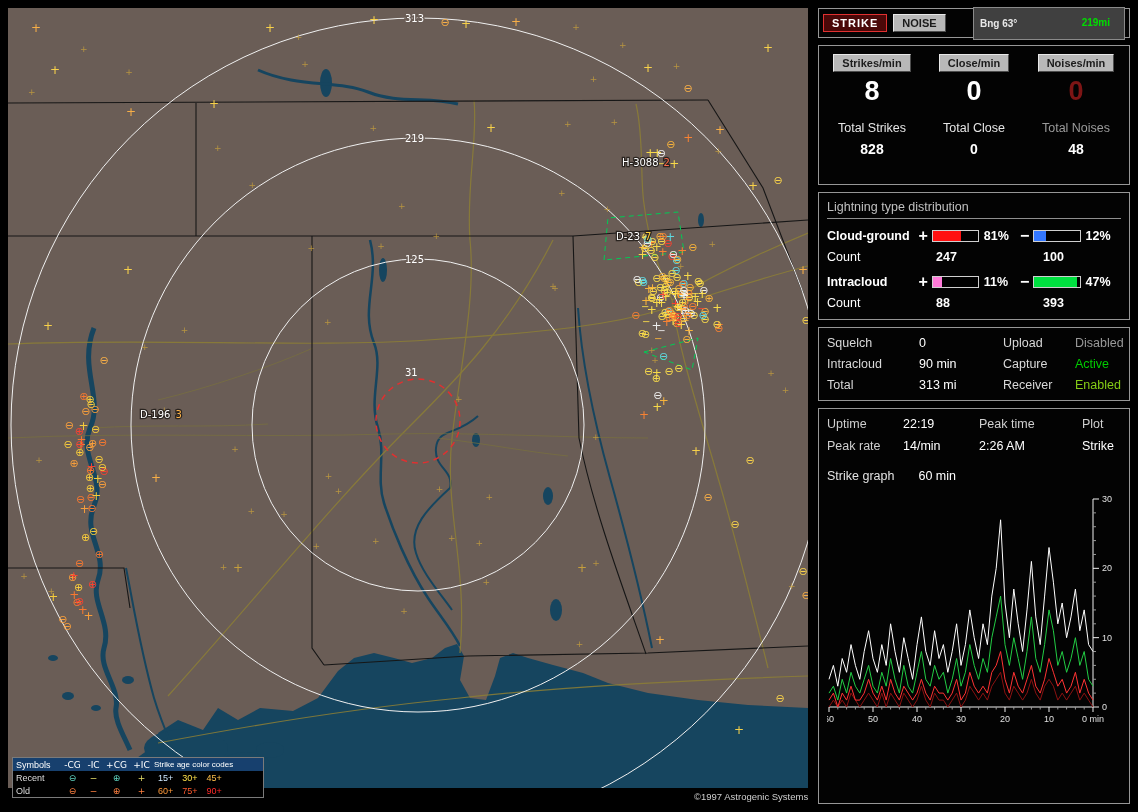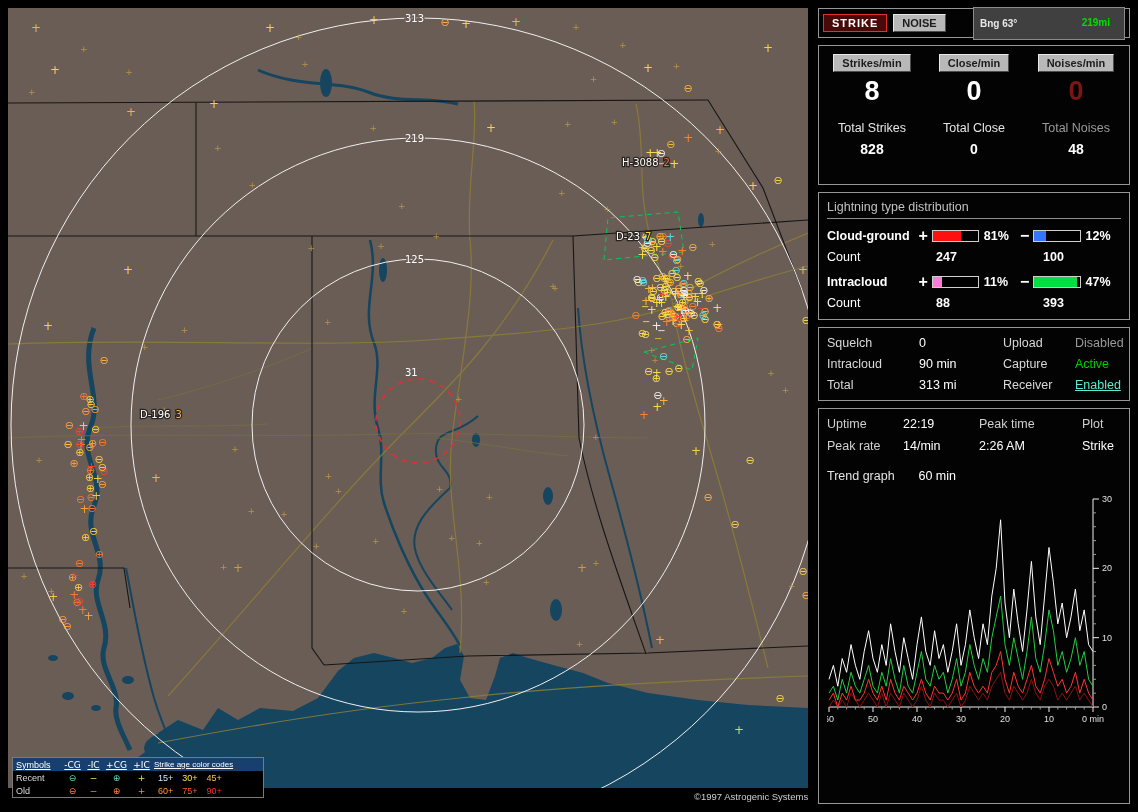--- a/index.html
+++ b/index.html
@@ -7,21 +7,21 @@
         font-family:"Liberation Sans",sans-serif;color:#e8e8e8;}
   
   .map{position:absolute;left:8px;top:8px;width:800px;height:780px;overflow:hidden;}
   #map-svg{display:block;}
   .copyright{position:absolute;left:694px;top:791px;font-size:9.5px;color:#d0d0d0;}
   
   .legend{position:absolute;left:12px;top:757px;width:250px;background:#000;
           border:1px solid #7a7a7a;font-size:9px;color:#ddd;line-height:12px;}
   .legend-row{display:grid;grid-template-columns:46px 21px 21px 25px 25px 1fr;
               align-items:center;padding:0 3px;height:13px;}
-  .legend-head{background:#17406e;color:#fff;text-decoration:underline;}
+  .legend-head{background:#17406e;color:#fff;}
   .legend-head .agehdr{font-size:8px;white-space:nowrap;}
   .lg-glyph{text-align:center;font-family:"DejaVu Sans",sans-serif;}
   .ages{display:flex;gap:9px;padding-left:4px;}
   
   .side{position:absolute;left:818px;top:8px;width:312px;height:796px;
         display:flex;flex-direction:column;gap:7px;}
   .box{background:#030303;border:1px solid #969696;box-sizing:border-box;}
   
   .topbar{height:30px;display:flex;align-items:center;gap:6px;padding:0 4px;}
   .chip{display:inline-block;background:#b8b8b8;color:#1c1c1c;font-size:11px;font-weight:bold;
@@ -560,34 +560,34 @@
       <span class="sval" style="color: rgb(154, 154, 154);">Disabled</span>
 
       <span class="slabel">Intracloud</span>
       <span class="sval">90 min</span>
       <span class="slabel">Capture</span>
       <span class="sval" style="color: rgb(0, 204, 0);">Active</span>
 
       <span class="slabel">Total</span>
       <span class="sval">313 mi</span>
       <span class="slabel">Receiver</span>
-      <span class="sval" style="color: #5eead4; text-decoration: underline;">Enabled</span>
+      <span class="sval" style="color: #84cc16;">Enabled</span>
     </div>
 
     <div class="box statsbox">
       <div class="stats-grid">
         <div><span class="inlbl">Uptime</span><span class="sval">22:19</span></div>
         <div><span class="inlbl">Peak time</span></div>
         <div><span class="inlbl">Plot</span></div>
         <div><span class="inlbl">Peak rate</span><span class="sval">14/min</span></div>
         <div><span class="sval">2:26 AM</span></div>
         <div><span class="sval">Strike</span></div>
       </div>
       <div class="trend-row">
-        <span class="inlbl">Trend graph</span>
+        <span class="inlbl">Strike graph</span>
         <span class="sval">60 min</span>
       </div>
       <div id="trend-wrap">
         <svg id="trend-svg" viewBox="0 0 298 252" width="298" height="252" font-family="Liberation Sans, sans-serif" xmlns="http://www.w3.org/2000/svg">
             <line x1="266" y1="8" x2="266" y2="216" stroke="#f0f0f0" stroke-width="1"></line>
             <line x1="2" y1="216" x2="266" y2="216" stroke="#f0f0f0" stroke-width="1"></line>
             <line x1="266" y1="216" x2="272" y2="216" stroke="#f0f0f0" stroke-width="1"></line>
             <text x="275" y="219" font-size="9" fill="#e0e0e0">0</text>
             <line x1="266" y1="202.13333333333333" x2="269" y2="202.13333333333333" stroke="#9a9a9a" stroke-width="1"></line>
             <line x1="266" y1="188.26666666666665" x2="269" y2="188.26666666666665" stroke="#9a9a9a" stroke-width="1"></line>

